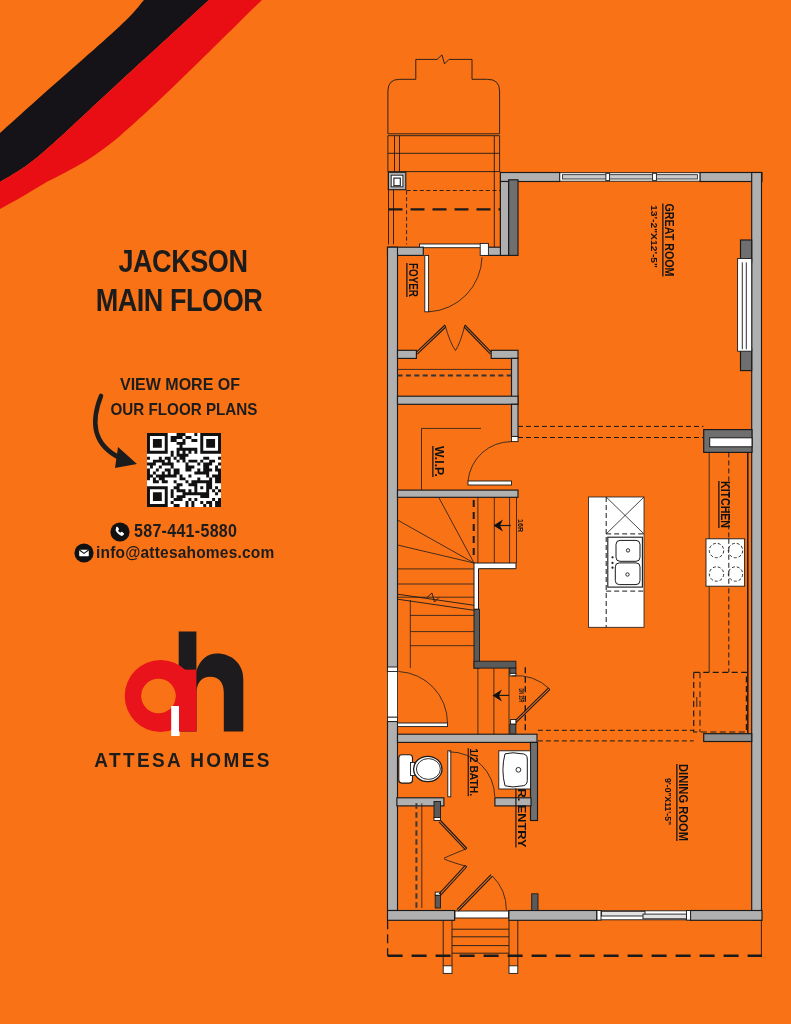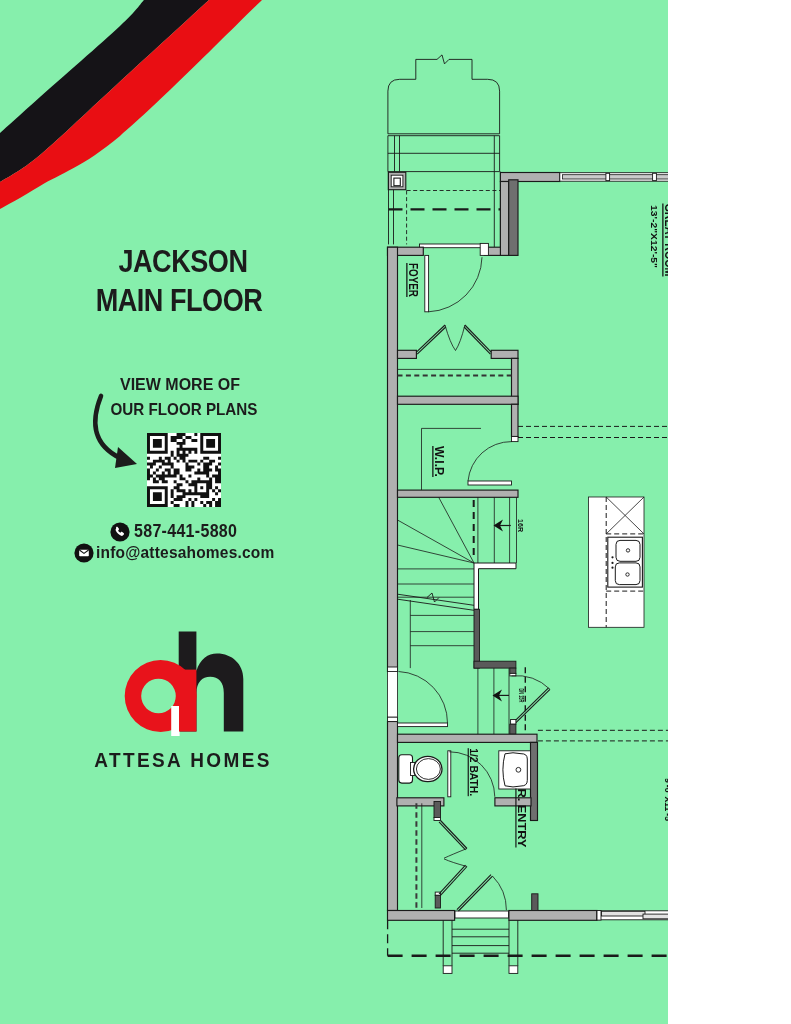--- a/index.html
+++ b/index.html
@@ -1,16 +1,16 @@
 <!DOCTYPE html>
 <html><head>
 <meta charset="utf-8">
 <style>
   html,body{margin:0;padding:0;background:#fff;}
-  .page{position:relative;width:668px;height:1024px;overflow:hidden;background:#86efac;
+  .page{position:relative;width:791px;height:1024px;overflow:hidden;background:#f97316;
         font-family:"Liberation Sans",sans-serif;}
   .abs{position:absolute;}
   .ttl{font-weight:bold;color:#1c1c1c;text-align:center;}
 </style>
 </head>
 <body>
 <div class="page">
 
 <svg class="abs" style="left:0;top:0" width="280" height="230" viewBox="0 0 280 230">
   <path d="M144,0 C140.0,4.3 137.3,9.8 120,26 C102.7,42.2 60.0,79.2 40,97 C20.0,114.8 6.7,127.0 0,133 L0,182 C6.7,177.5 20.0,171.8 40,155 C60.0,138.2 91.8,107.3 120,81.5 C148.2,55.7 194.2,13.6 209,0 Z" fill="#151317"></path>

